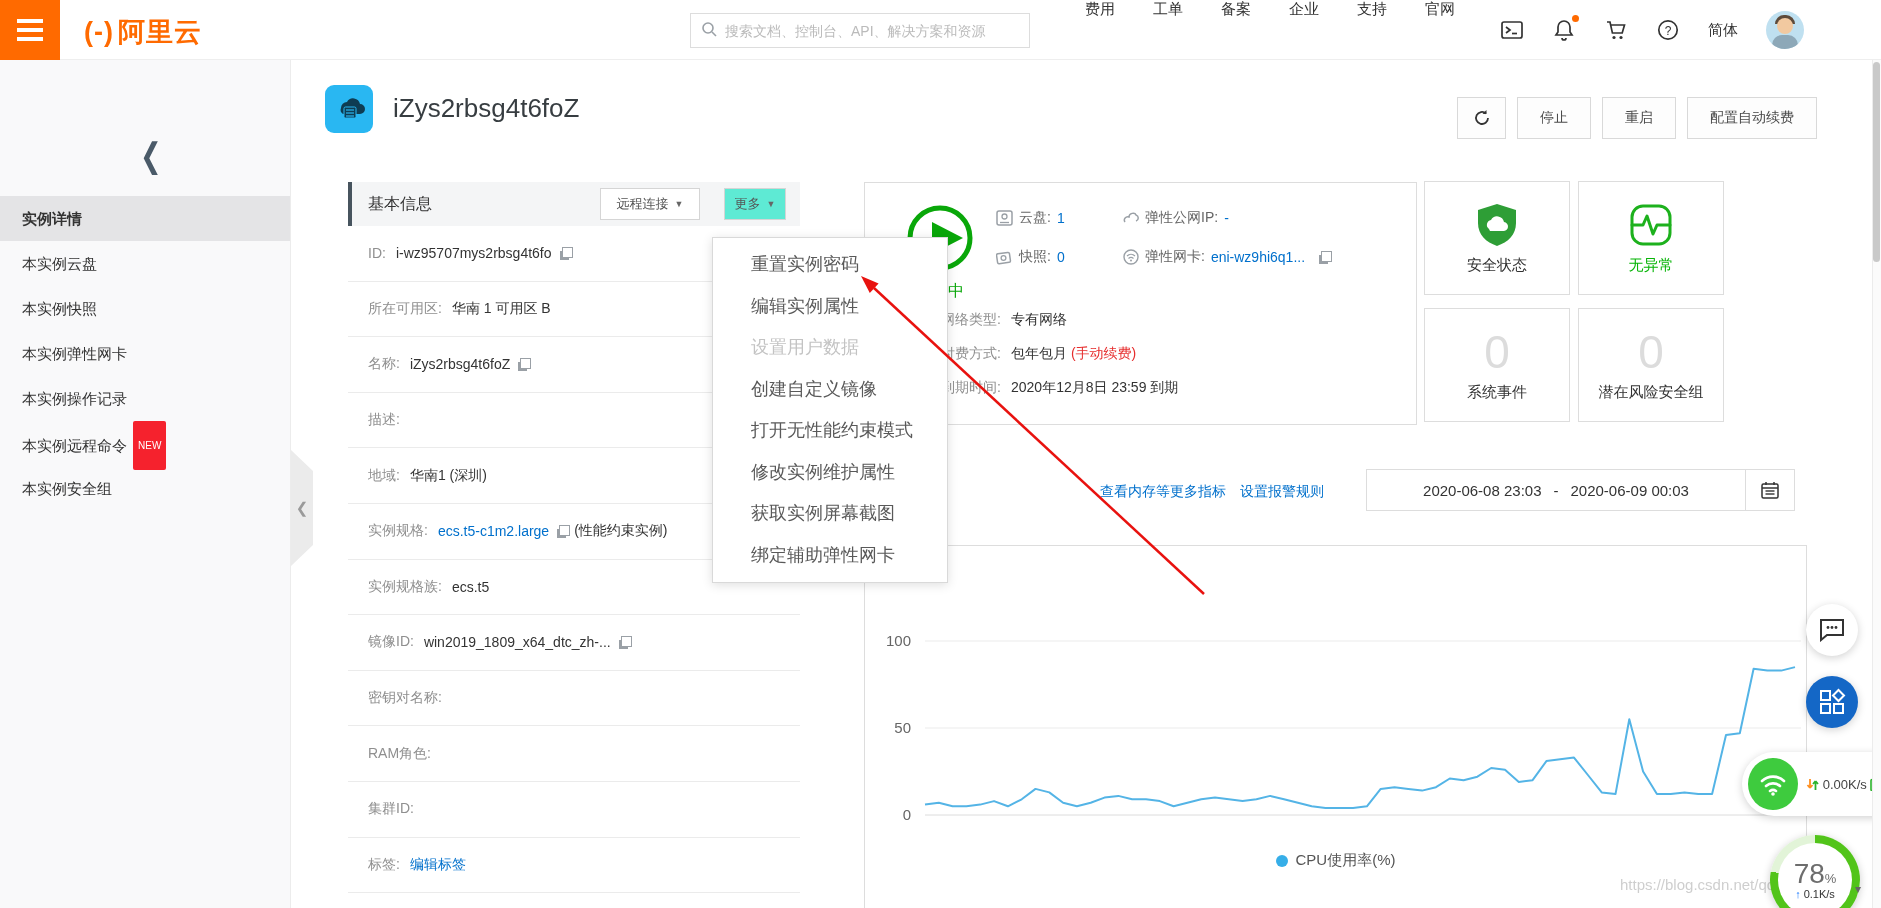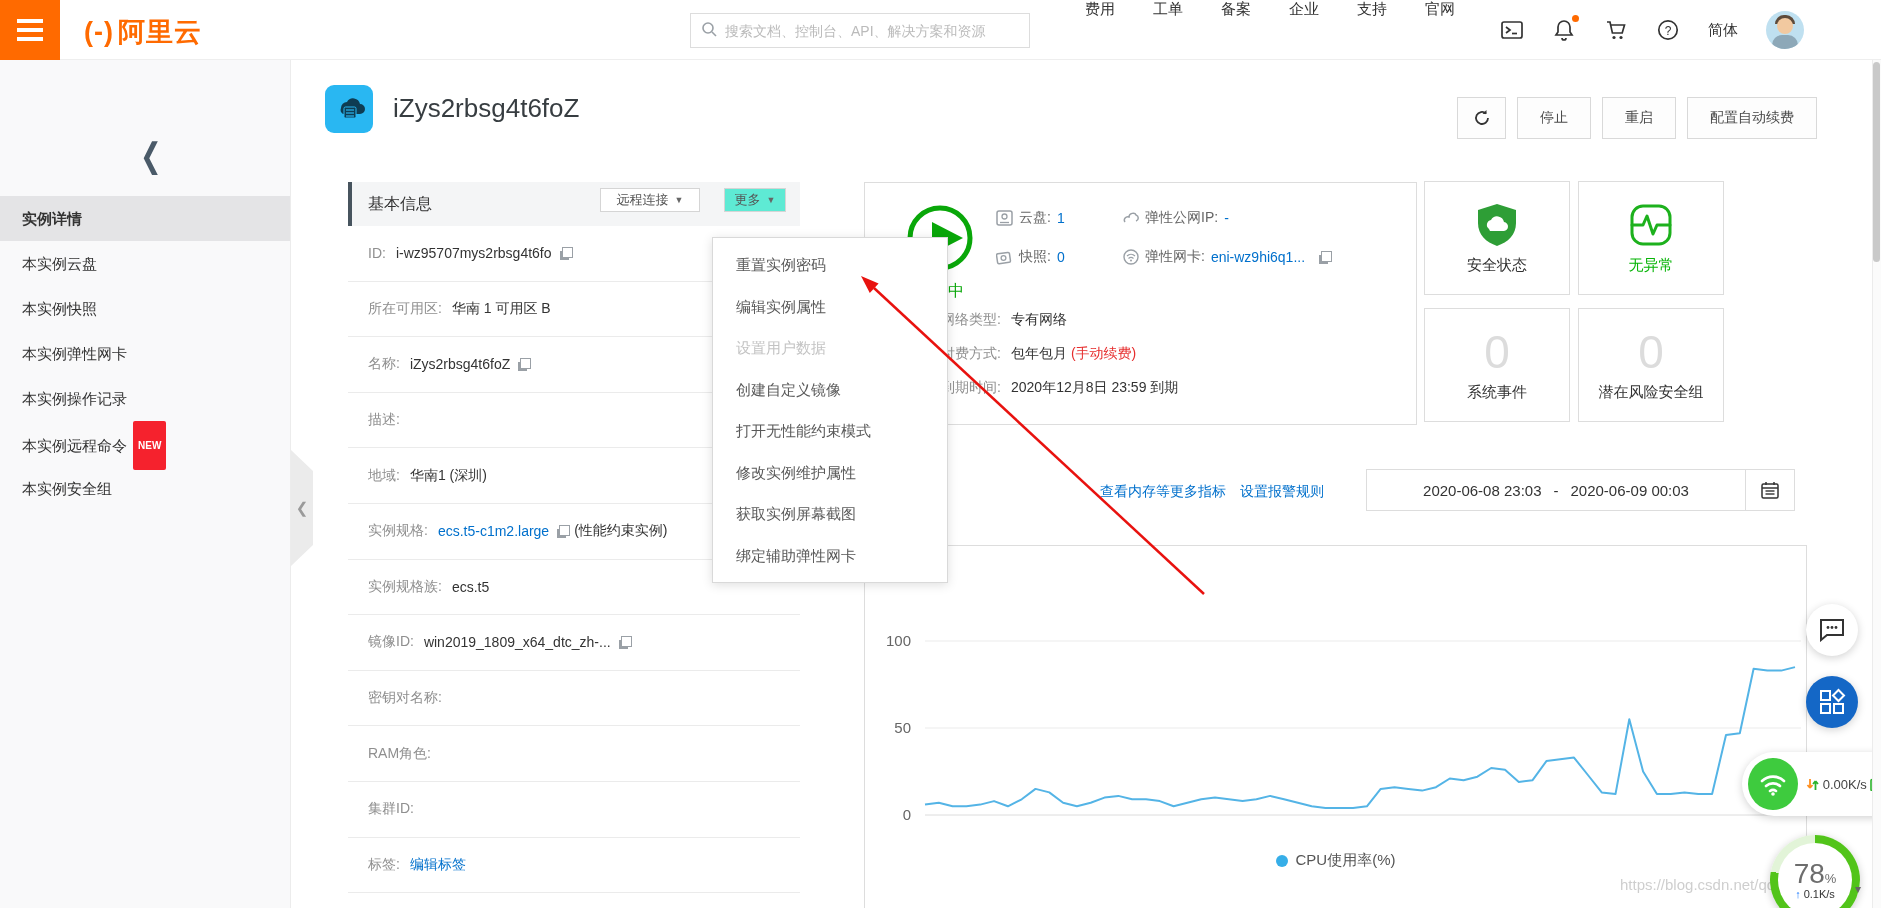--- a/index.html
+++ b/index.html
@@ -23,34 +23,34 @@
   .avatar{width:38px;height:38px;border-radius:50%;background:#bfe0f0;overflow:hidden;cursor:pointer;position:relative}
   .avatar .head{position:absolute;left:11px;top:7px;width:16px;height:16px;border-radius:50%;background:#f2c9a0}
   .avatar .hair{position:absolute;left:9px;top:4px;width:20px;height:9px;border-radius:10px 10px 0 0;background:#5d4a3a}
   .avatar .body{position:absolute;left:6px;top:24px;width:26px;height:16px;border-radius:10px 10px 0 0;background:#8da8b8}
   
   .sidebar{position:absolute;top:60px;left:0;width:291px;bottom:0;background:#f9f9fa;border-right:1px solid #ececec}
   .back{position:absolute;left:140px;top:80px;font-size:26px;color:#4a5a68;font-weight:bold;cursor:pointer;transform:scaleY(1.3)}
   .side-items{position:absolute;top:136px;left:0;right:0}
   .side-item{height:45px;line-height:45px;padding-left:22px;font-size:15px;color:#333;cursor:pointer;white-space:nowrap}
   .side-item.active{background:#e4e4e6;font-weight:bold}
-  .badge{display:inline-block;margin-left:6px;background:#f5222d;color:#fff;font-size:10px;font-weight:bold;padding:2px 5px;border-radius:2px;vertical-align:2px}
+  .badge{display:inline-block;margin-left:6px;background:#f5222d;color:#fff;font-size:10px;font-weight:normal;padding:2px 5px;border-radius:2px;vertical-align:2px}
   .collapse-handle{position:absolute;left:291px;top:450px;width:22px;height:116px;background:#ebebeb;clip-path:polygon(0 0,100% 18%,100% 82%,0 100%);display:flex;align-items:center;justify-content:center;color:#9a9a9a;font-size:15px;cursor:pointer;z-index:5}
   
   .main{position:absolute;left:291px;top:60px;right:0;bottom:0;background:#fff}
   .inst-icon{position:absolute;left:34px;top:25px;width:48px;height:48px;border-radius:9px;background:#29b7f2;display:flex;align-items:center;justify-content:center}
   .page-title{position:absolute;left:102px;top:33px;font-size:26px;color:#373d41}
   .top-btns{position:absolute;top:37px;right:64px;display:flex;gap:11px}
   .btn{height:42px;background:#fdfdfd;border:1px solid #d9d9d9;font-size:14px;color:#4a4a4a;display:flex;align-items:center;justify-content:center;padding:0 22px;cursor:pointer;font-family:inherit}
   .btn.icon-only{width:49px;padding:0}
   
   .bpanel{position:absolute;left:57px;top:122px;width:452px}
   .bpanel-h{height:44px;background:#f4f5f6;border-left:4px solid #47545e;display:flex;align-items:center;padding-left:16px}
   .bpanel-h .t{font-size:16px;color:#333}
-  .hbtn{position:absolute;height:24px;border:1px solid #d5d5d5;background:#fff;font-size:13px;color:#555;display:flex;align-items:center;justify-content:center;gap:6px;cursor:pointer}
+  .hbtn{position:absolute;height:32px;border:1px solid #d5d5d5;background:#fff;font-size:13px;color:#555;display:flex;align-items:center;justify-content:center;gap:6px;cursor:pointer}
   .hbtn.remote{left:248px;top:6px;width:100px}
   .hbtn.more{left:372px;top:6px;width:62px;background:#5eead4}
   .caret{font-size:9px;color:#666}
   .field-row{height:55.6px;display:flex;align-items:center;border-bottom:1px solid #ebebeb;padding-left:20px;font-size:14px;white-space:nowrap}
   .f-label{color:#8f8f8f;margin-right:10px}
   .f-value{color:#333}
   .f-value.link{color:#0070cc;cursor:pointer}
   .f-suffix{margin-left:4px;color:#333}
   .copy-ic{position:relative;width:13px;height:13px;margin-left:8px;display:inline-block;cursor:pointer}
   .copy-ic::before{content:'';position:absolute;left:0;bottom:0;width:9px;height:9px;background:#9aa0a6}
@@ -75,21 +75,21 @@
   .mon-links{position:absolute;left:809px;top:423px;font-size:14px;color:#0070cc;display:flex;gap:14px}
   .mon-links span{cursor:pointer}
   .datebox{position:absolute;left:1075px;top:409px;width:380px;height:42px;border:1px solid #ddd;display:flex;align-items:center;justify-content:center;gap:12px;font-size:15px;color:#333;cursor:pointer}
   .calbtn{position:absolute;left:1455px;top:409px;width:49px;height:42px;border:1px solid #ddd;border-left:none;display:flex;align-items:center;justify-content:center;cursor:pointer}
   .chart-panel{position:absolute;left:573px;top:485px;width:943px;height:423px;border:1px solid #ddd;background:#fff}
   .tick{font-size:15px;fill:#666;font-family:"Liberation Sans",sans-serif}
   .legend{position:absolute;left:0;top:305px;width:100%;display:flex;align-items:center;justify-content:center;gap:8px;font-size:15px;color:#555}
   .ldot{width:12px;height:12px;border-radius:50%;background:#36aee8}
   
   .dropdown{position:absolute;left:421px;top:177px;width:236px;background:#fff;border:1px solid #d9d9d9;box-shadow:0 2px 10px rgba(0,0,0,.13);z-index:40;padding:6px 0}
-  .ditem{height:41.5px;line-height:41.5px;padding-left:23px;font-size:15px;color:#595959;cursor:pointer;white-space:nowrap}
+  .ditem{height:41.5px;line-height:41.5px;padding-left:38px;font-size:18px;color:#595959;cursor:pointer;white-space:nowrap}
   .ditem.disabled{color:#c3c3c3;cursor:default}
   .arrow-svg{position:absolute;left:540px;top:190px;z-index:45;pointer-events:none}
   
   .fcircle{position:absolute;width:52px;height:52px;border-radius:50%;display:flex;align-items:center;justify-content:center;cursor:pointer;z-index:60}
   .chatf{left:1806px;top:604px;background:#fff;box-shadow:0 2px 8px rgba(0,0,0,.18)}
   .bluef{left:1806px;top:676px;background:#1467c6;box-shadow:0 2px 8px rgba(0,0,0,.18)}
   .netpill{position:absolute;left:1742px;top:752px;width:150px;height:64px;background:#fff;border-radius:32px 0 0 32px;box-shadow:0 2px 8px rgba(0,0,0,.18);display:flex;align-items:center;padding-left:6px;gap:8px;z-index:60}
   .wifi{width:52px;height:52px;border-radius:50%;background:#3ecb3e;display:flex;align-items:center;justify-content:center}
   .netcol{display:flex;flex-direction:row;gap:3px;font-size:13px;color:#444}
   .netrow{display:flex;align-items:center;gap:4px}

